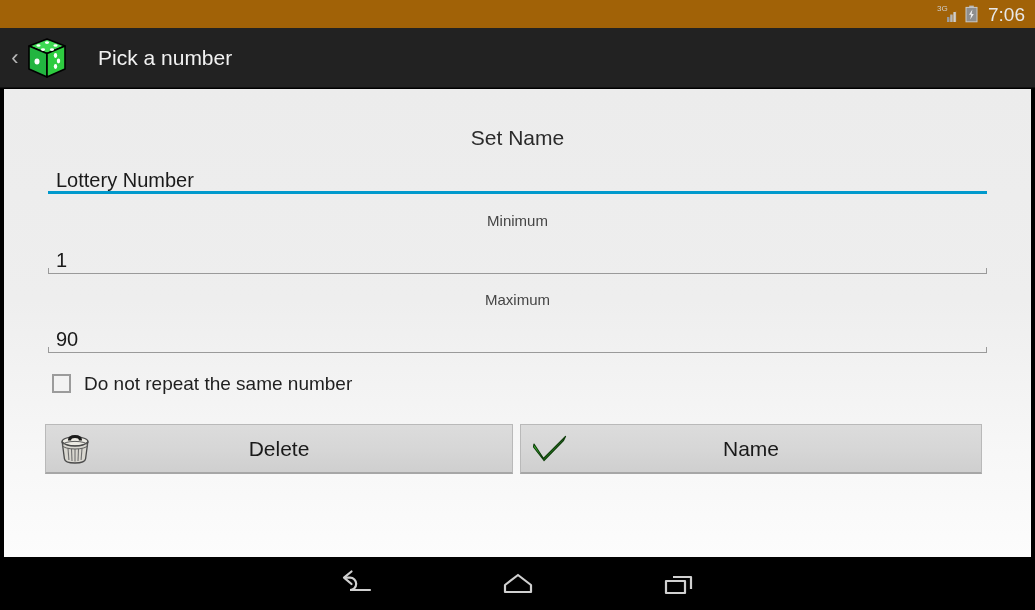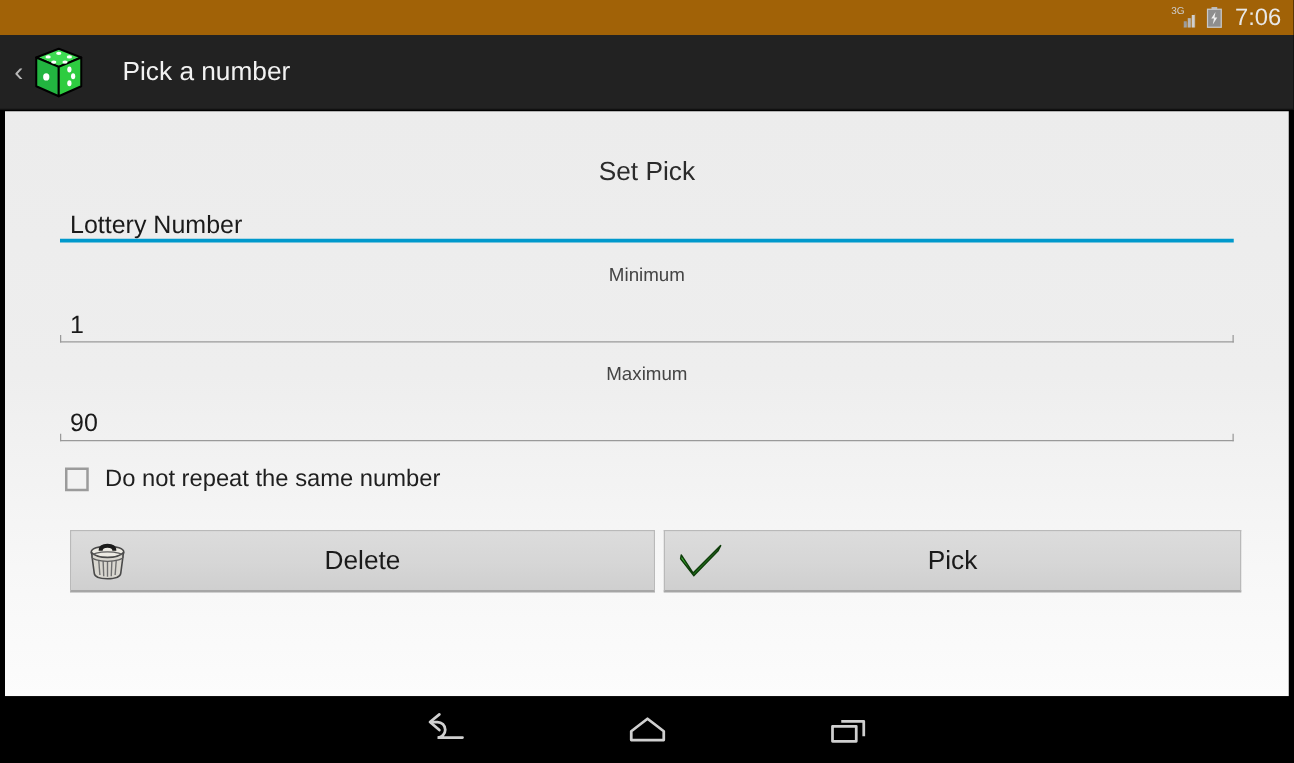--- a/index.html
+++ b/index.html
@@ -111,21 +111,21 @@
     background: #f2f2f2;
     flex: none;
   }
   #checkbox-label {
     margin-left: 13px;
     font-size: 19px; line-height: 19px; color: #1f1f1f;
   }
 
   
   #button-row {
-    position: absolute; left: 52px; top: 335px;
+    position: absolute; left: 41px; top: 335px;
     width: 940px; height: 50px;
     display: flex; gap: 7px;
   }
   .btn {
     position: relative;
     height: 50px;
     background: linear-gradient(to bottom, #dcdcdc 0%, #d6d6d6 55%, #cfcfcf 100%);
     border: 1px solid #b9b9b9;
     border-bottom: 2px solid #a6a6a6;
     display: flex; align-items: center; justify-content: center;
@@ -211,21 +211,21 @@
         <ellipse cx="31.5" cy="31.5" rx="1.7" ry="2.4" fill="#ffffff"></ellipse>
       </svg>
     </span>
 
     <div id="app-title">Pick a number</div>
   </div>
 
   <div id="content">
 
     <div class="field-block" style="top:38px;">
-      <div class="field-label label-large">Set Pick</div>
+      <div class="field-label label-large">Set Name</div>
       <div class="text-input" style="margin-top:12px;">
         <span class="input-value" title="Set Name">Lottery Number</span>
         <span class="underline-blue"></span>
       </div>
     </div>
 
     <div class="field-block" style="top:124px;">
       <div class="field-label label-small">Minimum</div>
       <div class="text-input" style="margin-top:12px;">
         <span class="input-value" title="Minimum">1</span>
@@ -273,21 +273,21 @@
             <defs>
               <linearGradient id="chk" x1="0" y1="0" x2="0" y2="1">
                 <stop offset="0%" stop-color="#7ee06a"></stop>
                 <stop offset="50%" stop-color="#40c433"></stop>
                 <stop offset="100%" stop-color="#1f8c18"></stop>
               </linearGradient>
             </defs>
             <polygon points="3,14 12.5,28.5 34.5,6.5 32.5,10.5 13,30.5 2.5,17" fill="url(#chk)" stroke="#0f3d0b" stroke-width="1.2" stroke-linejoin="round"></polygon>
           </svg>
         </span>
-        <span class="btn-label">Pick</span>
+        <span class="btn-label">Name</span>
       </div>
 
     </div>
   </div>
 
   <div id="nav-bar">
 
     <div class="nav-btn">
       <svg width="40" height="30" viewBox="0 0 40 30">
         <path d="M33 21 L13 21 A6.2 6.2 0 0 0 13 8.6 L8 8.6" fill="none" stroke="#d0d0d0" stroke-width="2.2" stroke-linecap="round"></path>

